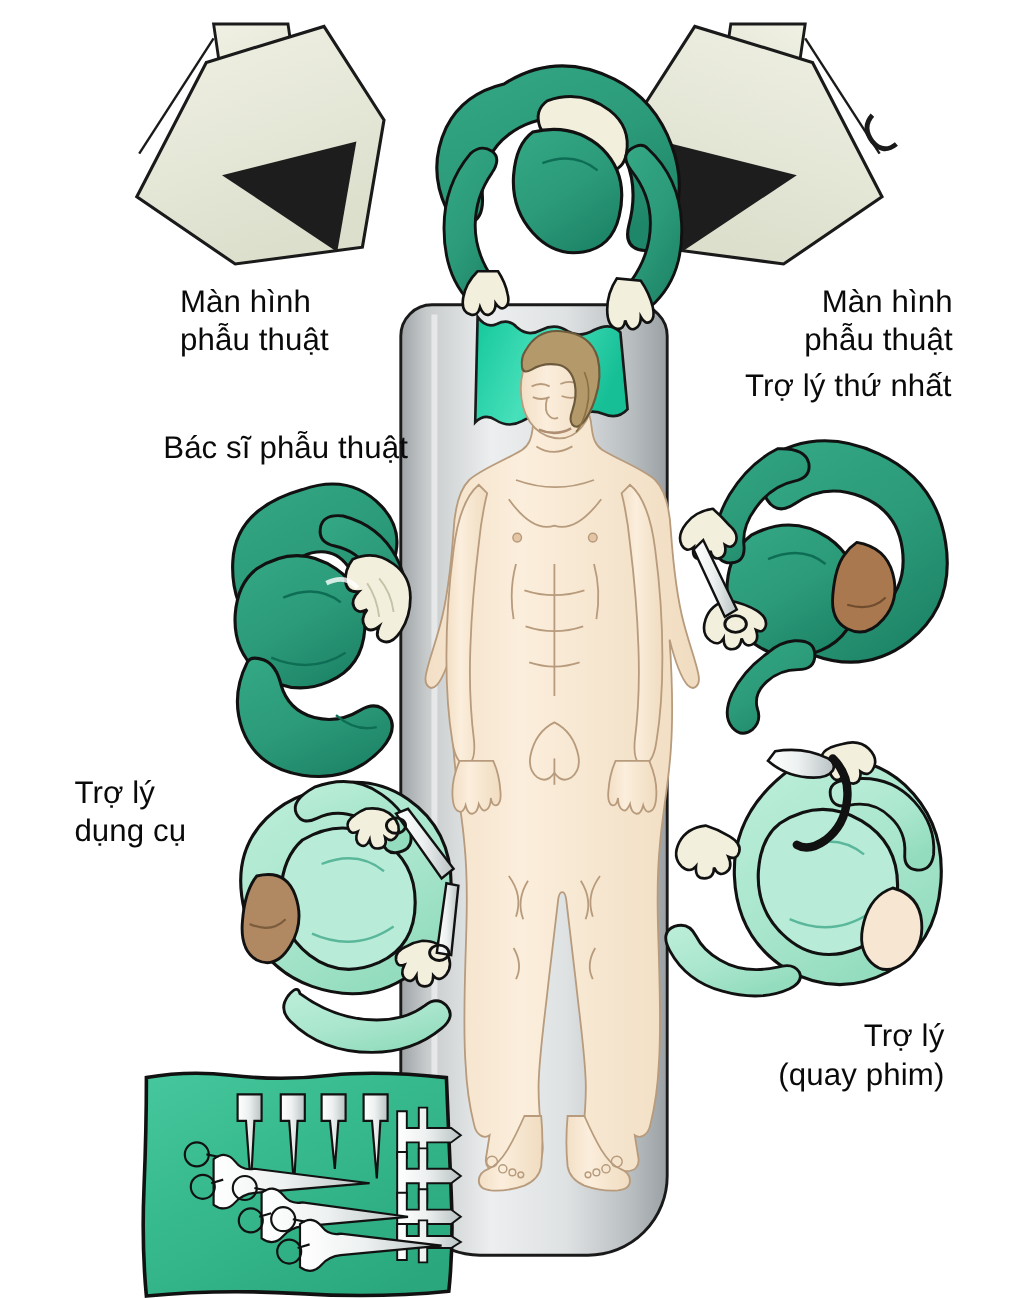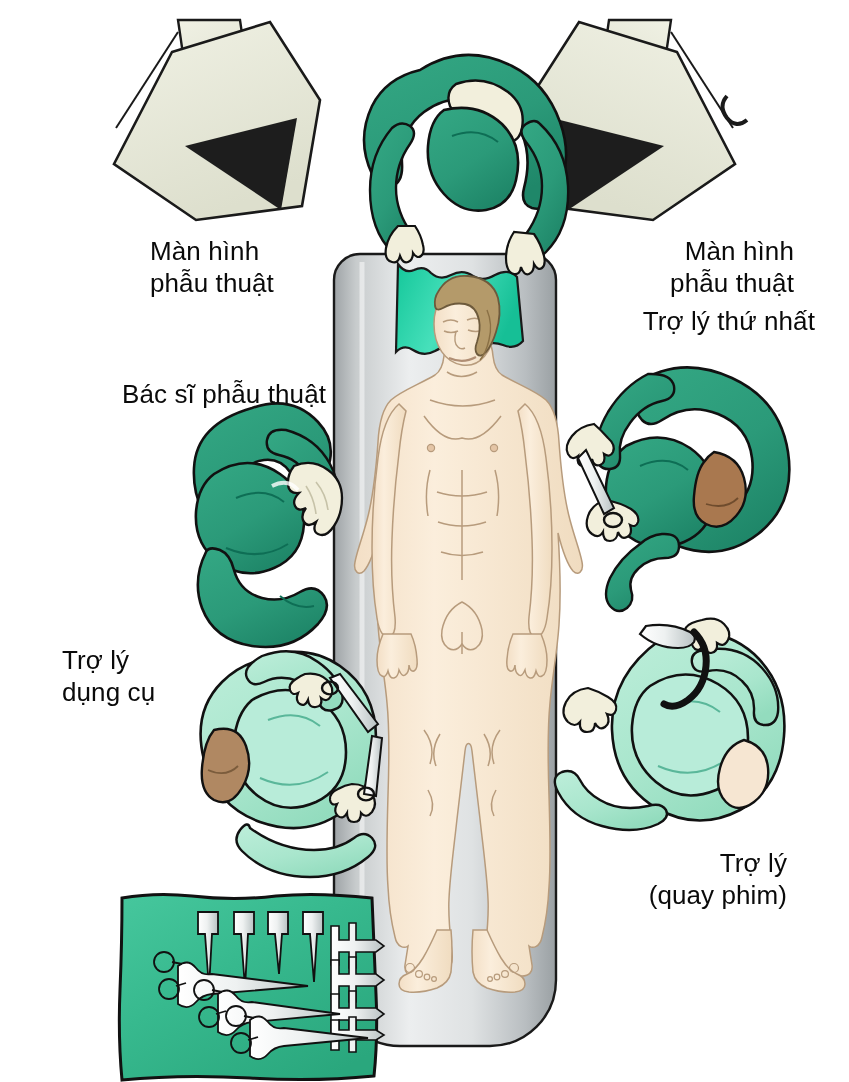--- a/index.html
+++ b/index.html
@@ -15,23 +15,23 @@
     color:#0a0a0a;
     font-size:26px;
     line-height:1.22;
     white-space:pre;
     letter-spacing:.1px;
     font-family:"Liberation Sans","DejaVu Sans",sans-serif;
   }
   .lbl-l{text-align:left;}
   .lbl-r{text-align:right;}
   #label-monitor-left{left:150px;top:236px;}
-  #label-surgeon{left:122px;top:358px;margin-top:21px;}
+  #label-surgeon{left:136px;top:358px;}
   #label-monitor-right{right:55px;top:236px;}
-  #label-first-assistant{right:34px;top:306px;}
+  #label-first-assistant{right:56px;top:306px;}
   #label-scrub-nurse{left:62px;top:645px;}
   #label-camera-assistant{right:62px;top:848px;}
 </style>
 </head>
 <body>
 
 <div id="stage">
 
   <svg id="scene" viewBox="0 0 849 1082">
     <defs>

